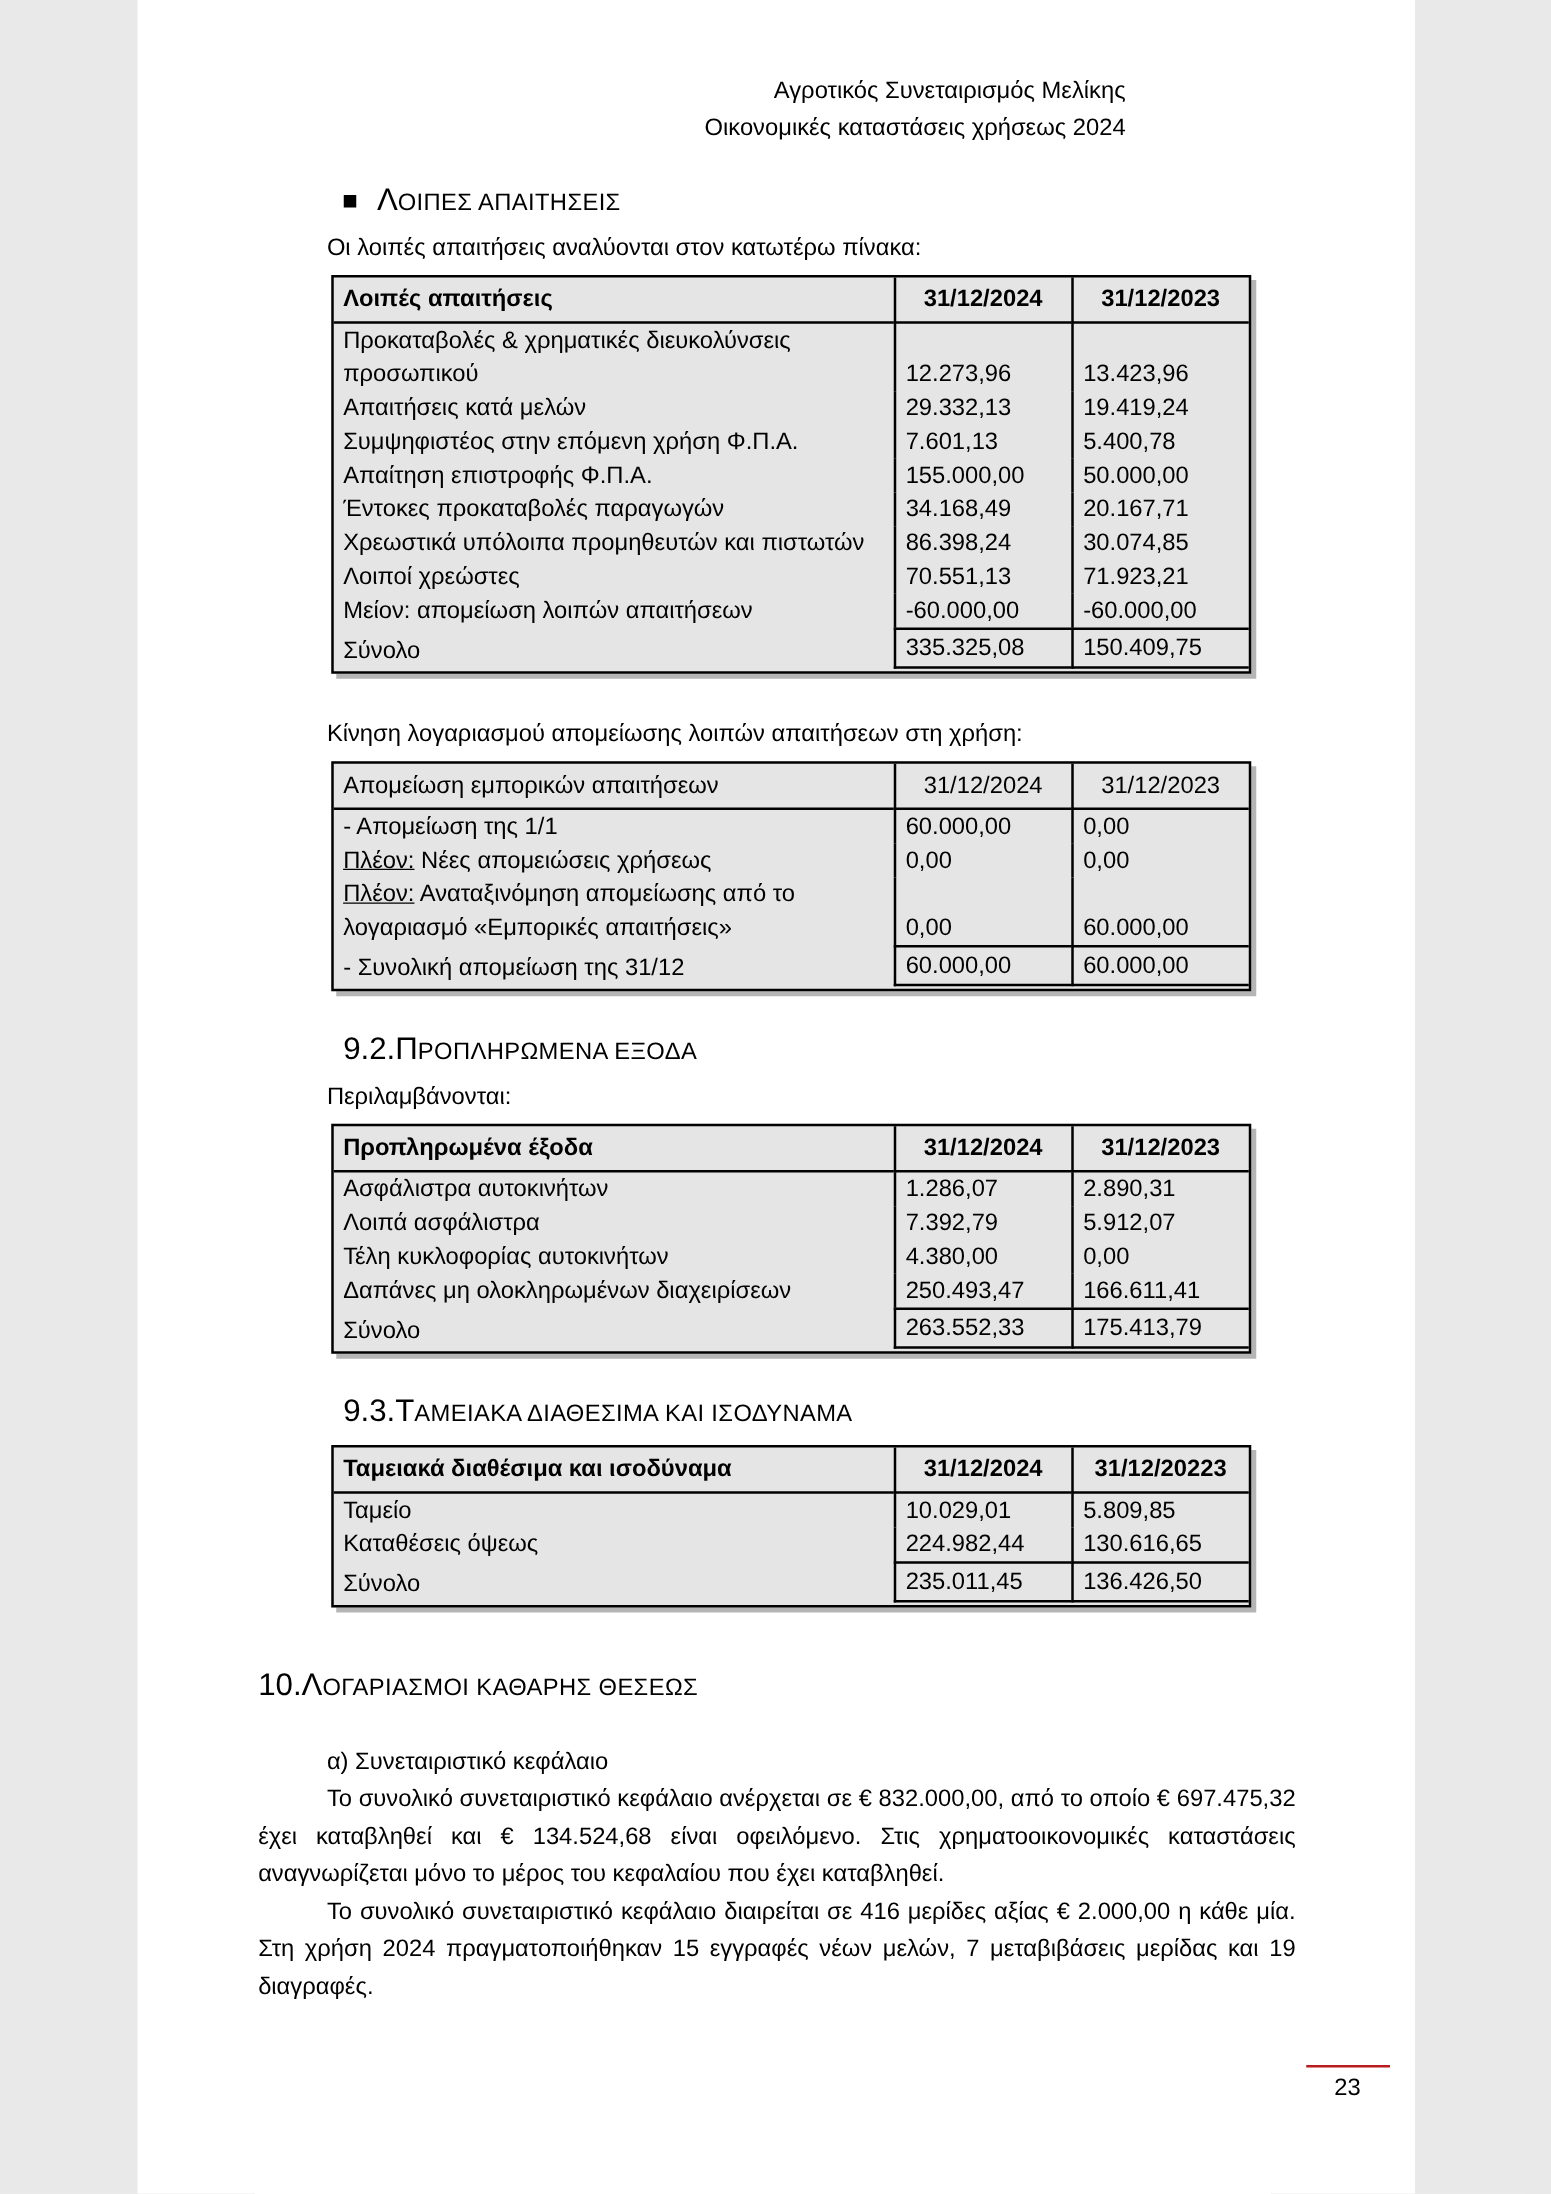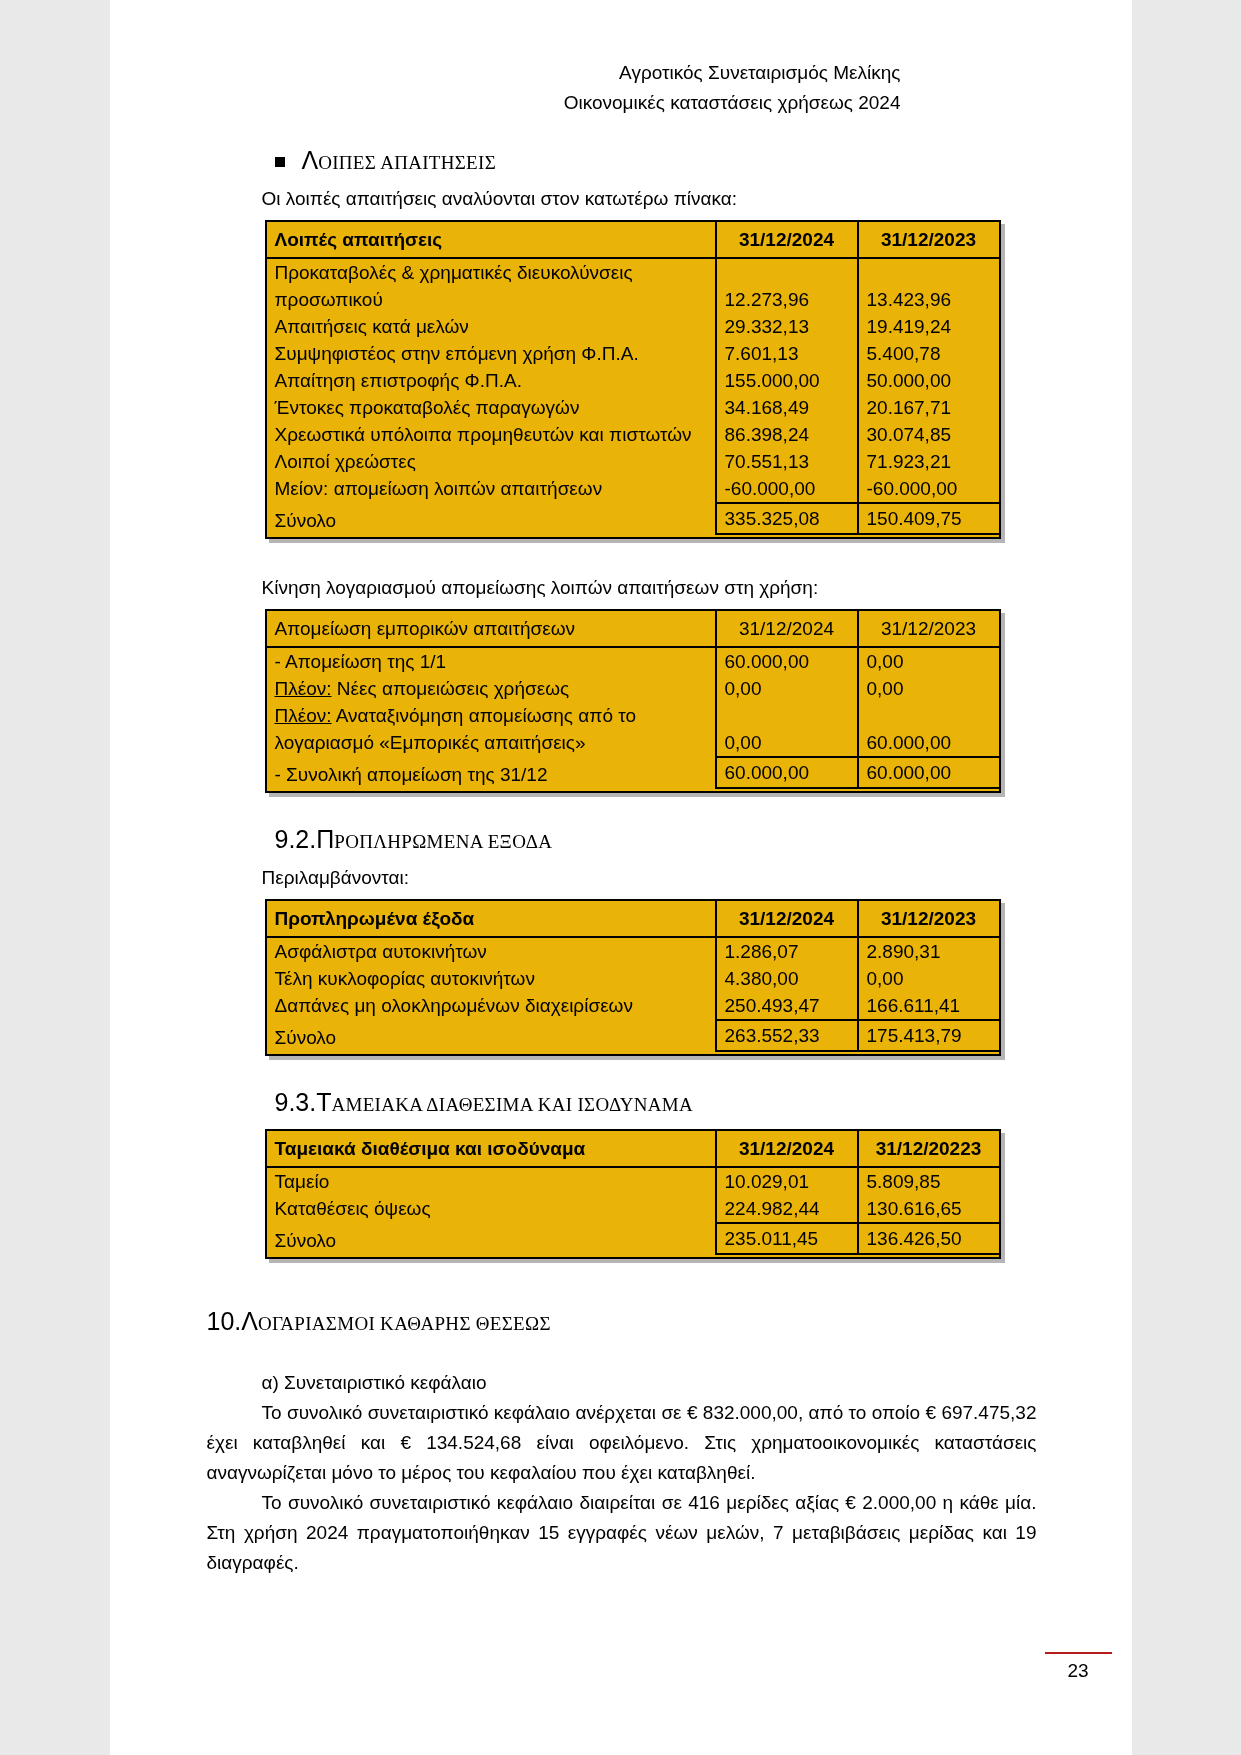--- a/index.html
+++ b/index.html
@@ -13,35 +13,35 @@
     font-family:"Liberation Sans", sans-serif;
     font-size:19px;
     padding:58px 95px 0 97px;
     overflow:hidden;
   }
   .doc-header { text-align:right; padding-right:136px; line-height:30px; }
 
   
   .sec-head { margin-top:26px; line-height:32px; white-space:nowrap; }
   .sec-head .big   { font-size:25px; }
-  .sec-head .small { font-size:19px; letter-spacing:.3px;font-family:Liberation Serif, serif; }
+  .sec-head .small { font-size:19px; letter-spacing:.3px; }
   .indent68 { margin-left:68px; }
   .bullet {
     display:inline-block; width:10px; height:10px; background:#000;
     margin-right:17px; vertical-align:2px;
   }
 
   .intro { margin-left:55px; margin-top:7px; line-height:26px; }
 
   
   table.fin {
     border-collapse:separate; border-spacing:0;
     border:2px solid #000;
     margin-left:58px; margin-top:8px;
-    background:#eab308;
+    background:#e5e5e5;
     box-shadow:4px 4px 0 #b5b5b5;
     padding-bottom:2px;
   }
   table.fin th {
     font-weight:bold; padding:4px 8px; border-bottom:2px solid #000;
     line-height:27px; text-align:left;
   }
   table.fin th.num { text-align:center; }
   table.fin.plain th { font-weight:normal; }
   table.fin col.lbl-col { width:448px; }
@@ -206,20 +206,25 @@
         <th class="num">31/12/2023</th>
       </tr>
     </thead>
     <tbody>
         <tr>
           <td class="lbl">Ασφάλιστρα αυτοκινήτων</td>
           <td class="num">1.286,07</td>
           <td class="num">2.890,31</td>
         </tr>
         <tr>
+          <td class="lbl">Λοιπά ασφάλιστρα</td>
+          <td class="num">7.392,79</td>
+          <td class="num">5.912,07</td>
+        </tr>
+        <tr>
           <td class="lbl">Τέλη κυκλοφορίας αυτοκινήτων</td>
           <td class="num">4.380,00</td>
           <td class="num">0,00</td>
         </tr>
         <tr>
           <td class="lbl">Δαπάνες μη ολοκληρωμένων διαχειρίσεων</td>
           <td class="num">250.493,47</td>
           <td class="num">166.611,41</td>
         </tr>
         <tr class="total">

